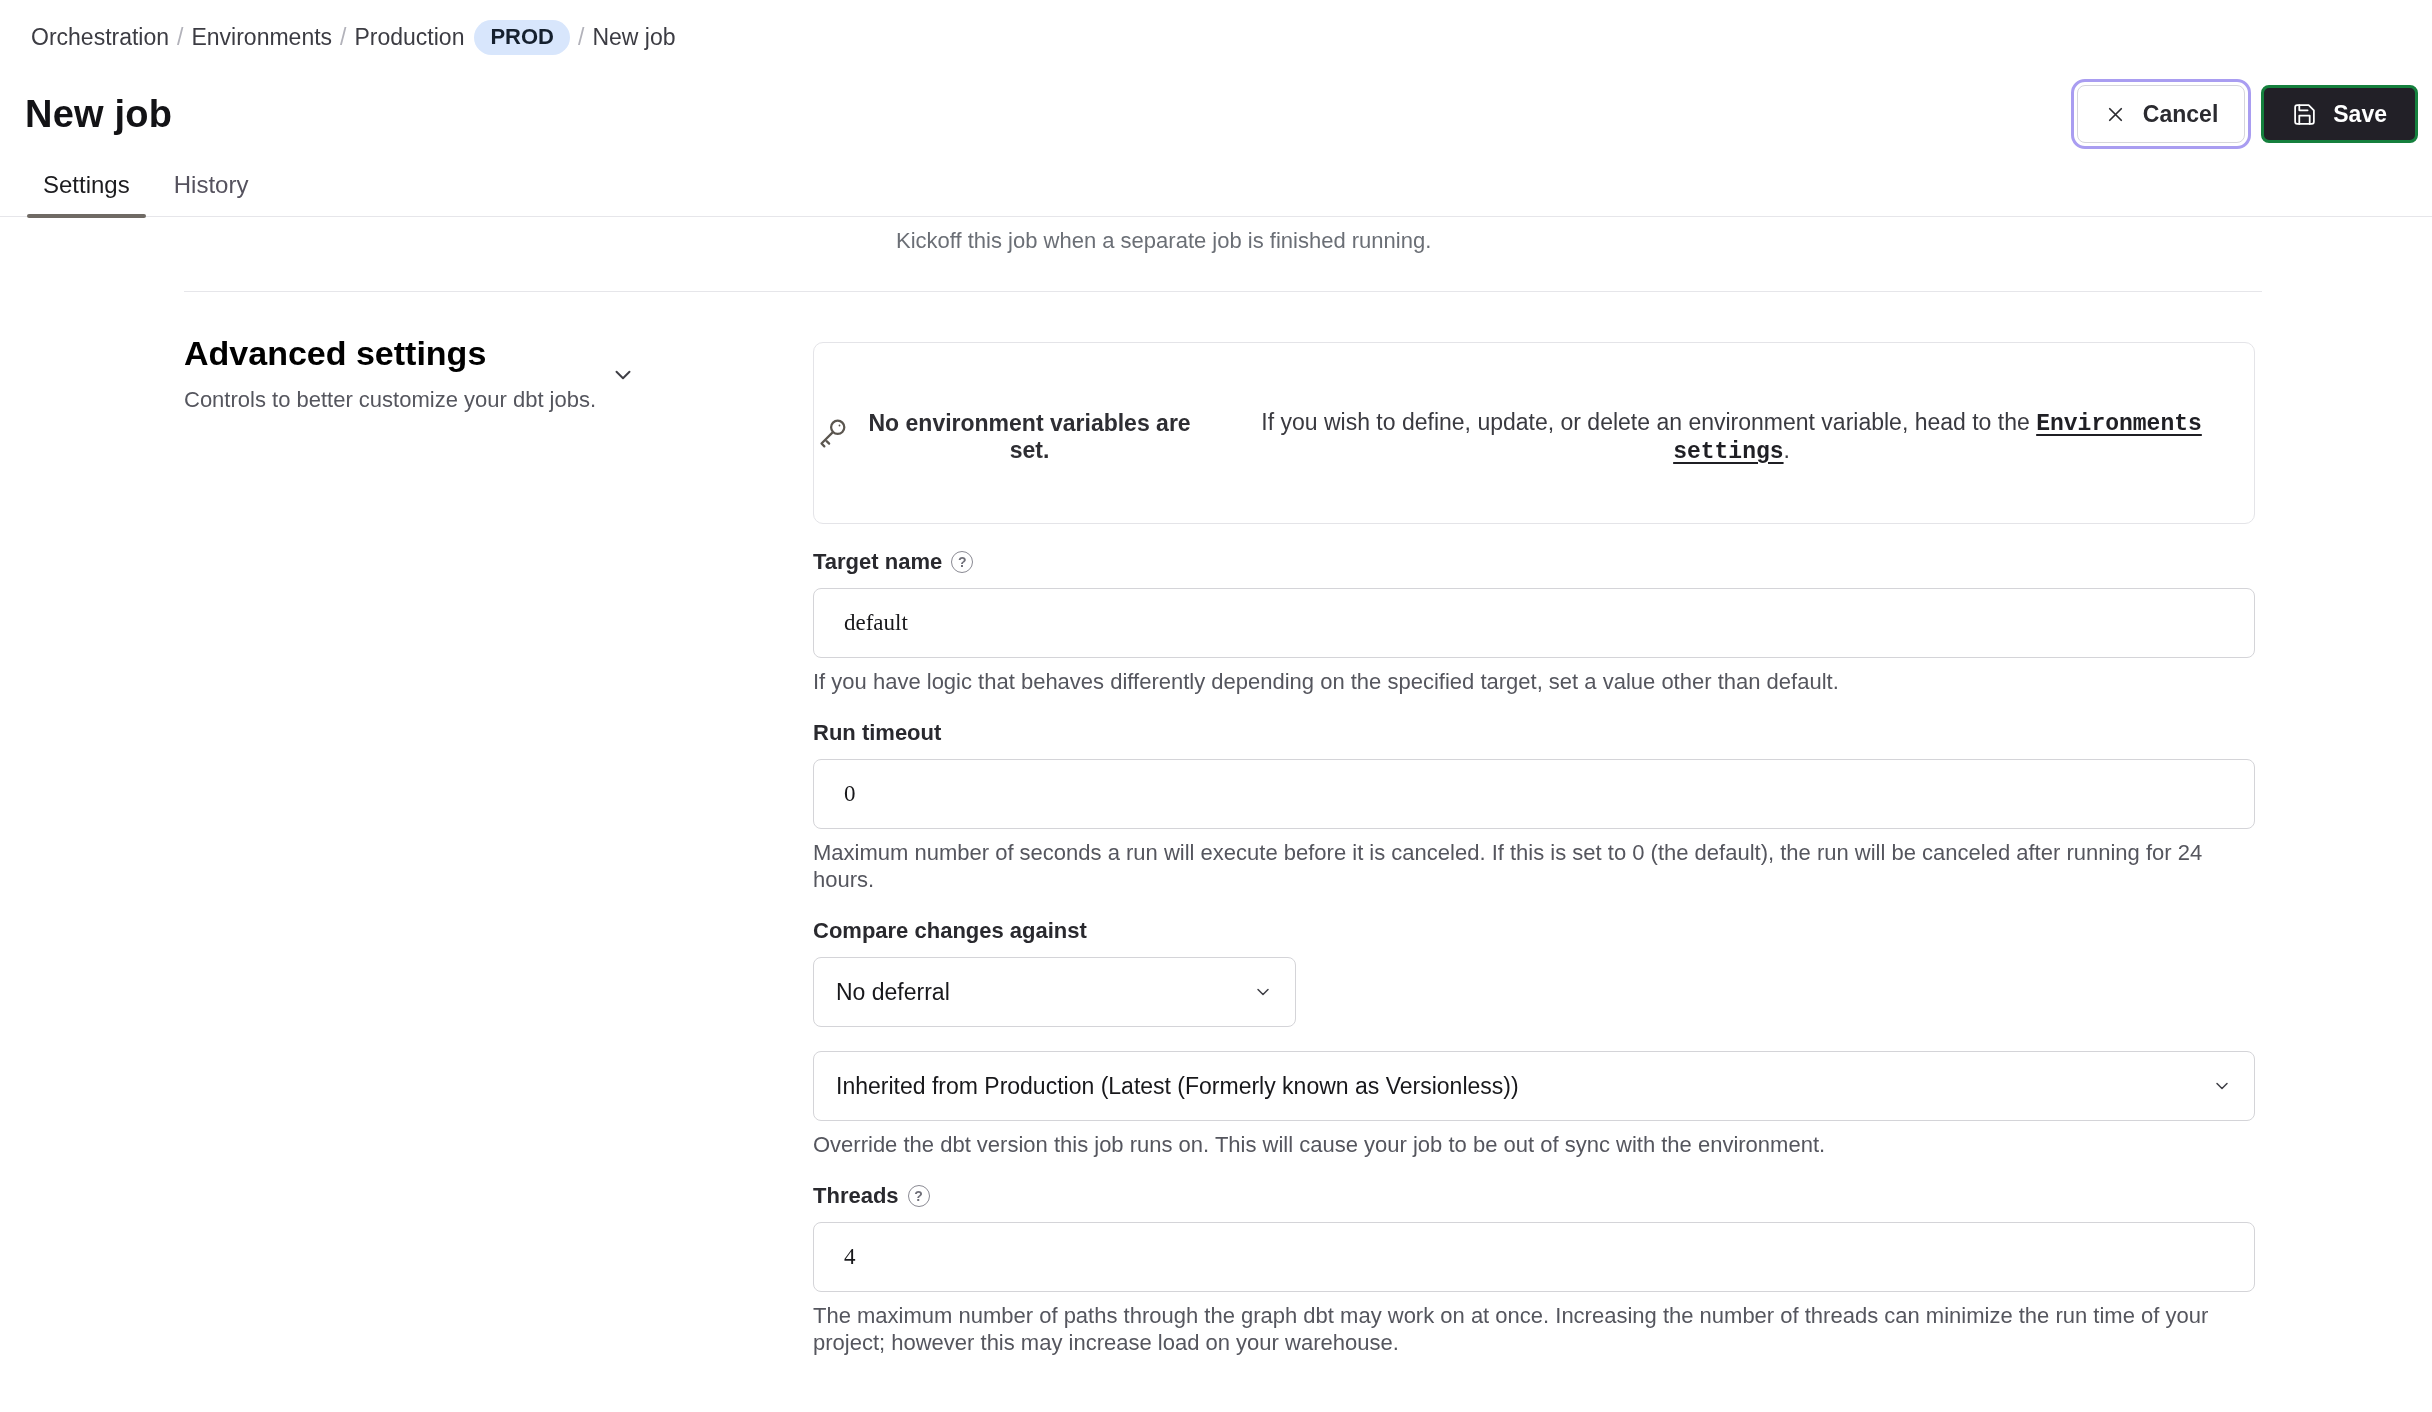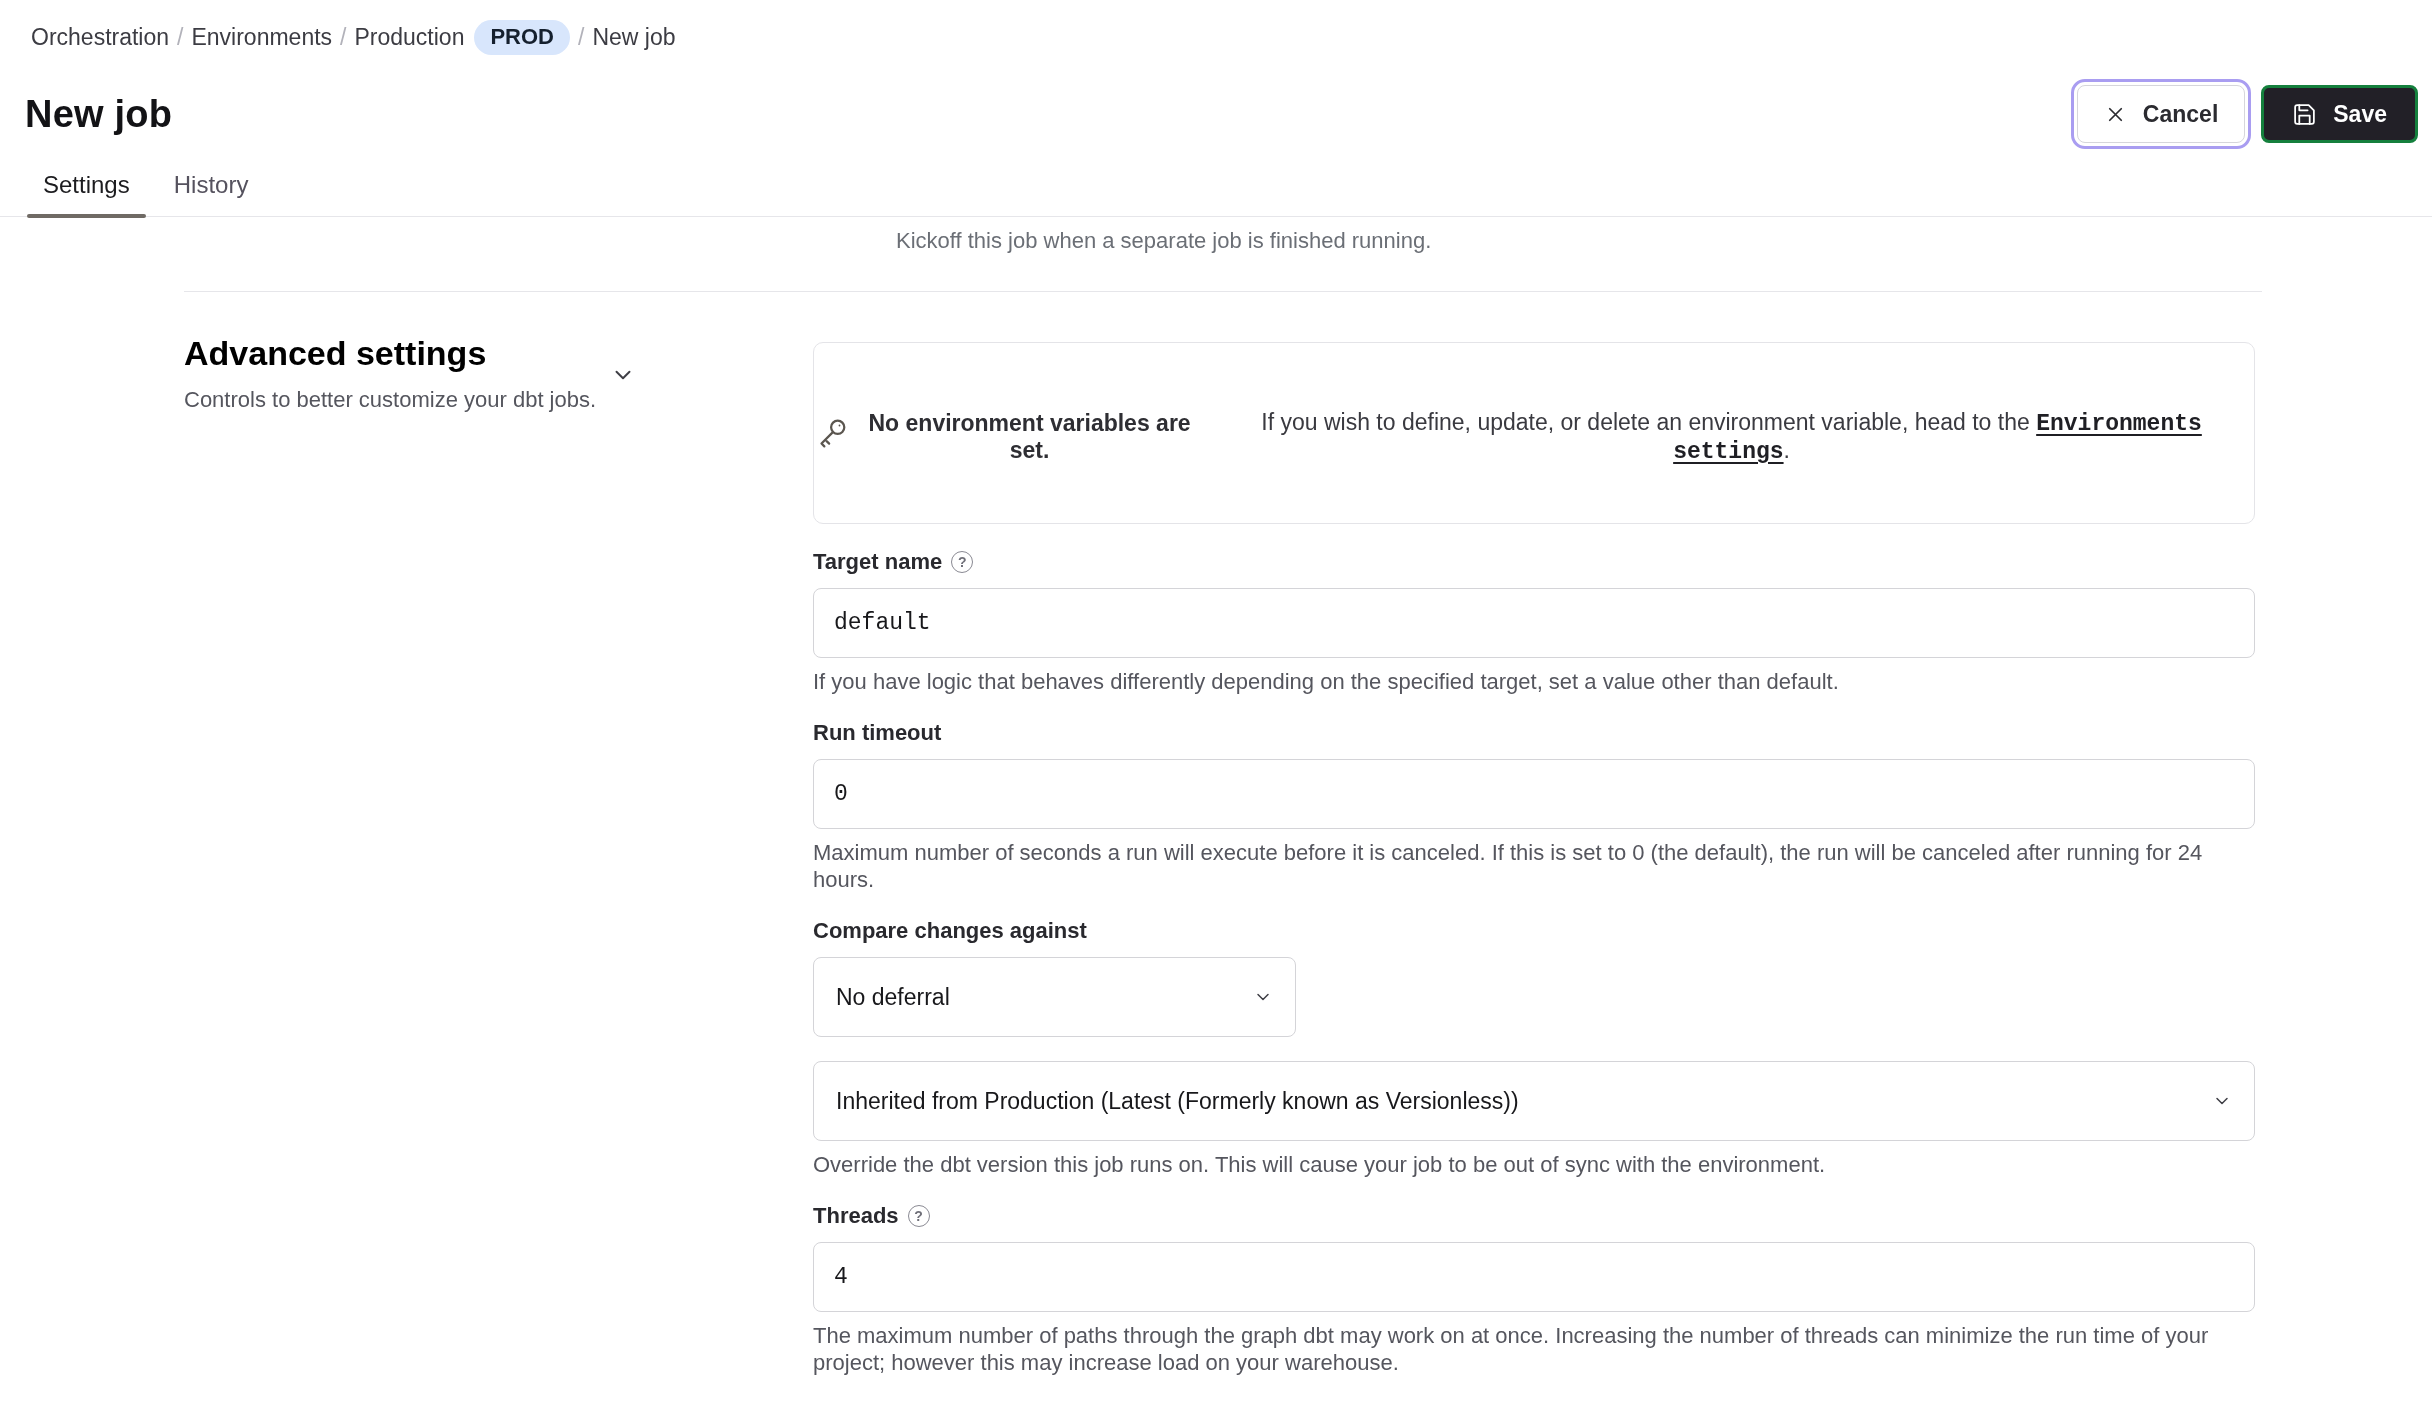--- a/index.html
+++ b/index.html
@@ -115,26 +115,26 @@
     font-size: 22px; font-weight: 600; color: #29292e; line-height: 28px;
   }
   .help-circle {
     width: 22px; height: 22px; border: 1.5px solid #8a8a93; border-radius: 50%;
     display: inline-flex; align-items: center; justify-content: center;
     font-size: 14px; font-weight: 600; color: #6f6f78; cursor: pointer;
   }
   .text-input {
     margin-top: 12px; width: 100%; height: 70px;
     border: 1px solid #d4d4d8; border-radius: 8px;
-    padding: 0 20px; font-size: 23px; color: #18181b;
-    font-family: Liberation Mono, monospace; background: #fff; outline: none; display: block;
+    padding: 0 30px; font-size: 23px; color: #18181b;
+    font-family: Liberation Serif, serif; background: #fff; outline: none; display: block;
   }
   .helper { margin-top: 10px; font-size: 22px; line-height: 27px; color: #55565e; }
   .select {
-    margin-top: 12px; height: 80px;
+    margin-top: 12px; height: 70px;
     border: 1px solid #d4d4d8; border-radius: 8px;
     display: flex; align-items: center; justify-content: space-between;
     padding: 0 22px; font-size: 23px; color: #18181b; cursor: pointer; background: #fff;
   }
   .select.narrow { width: 483px; }
 </style>
 </head>
 <body>
 
 <div class="page">

